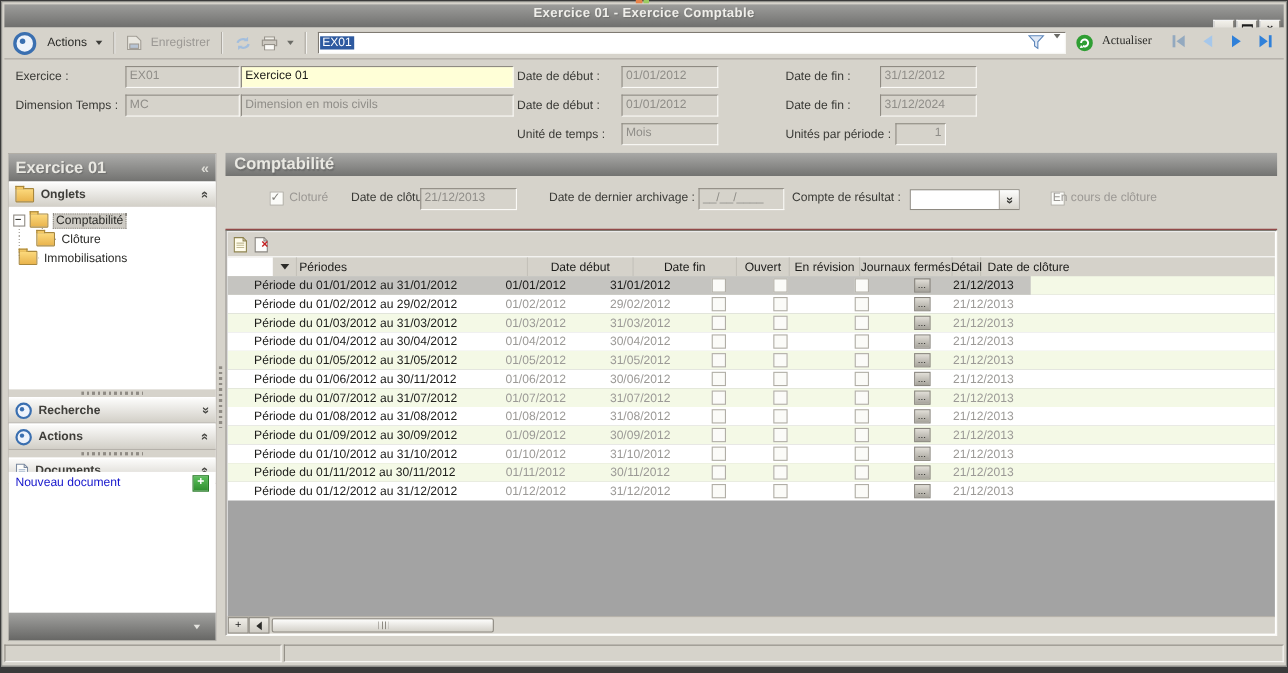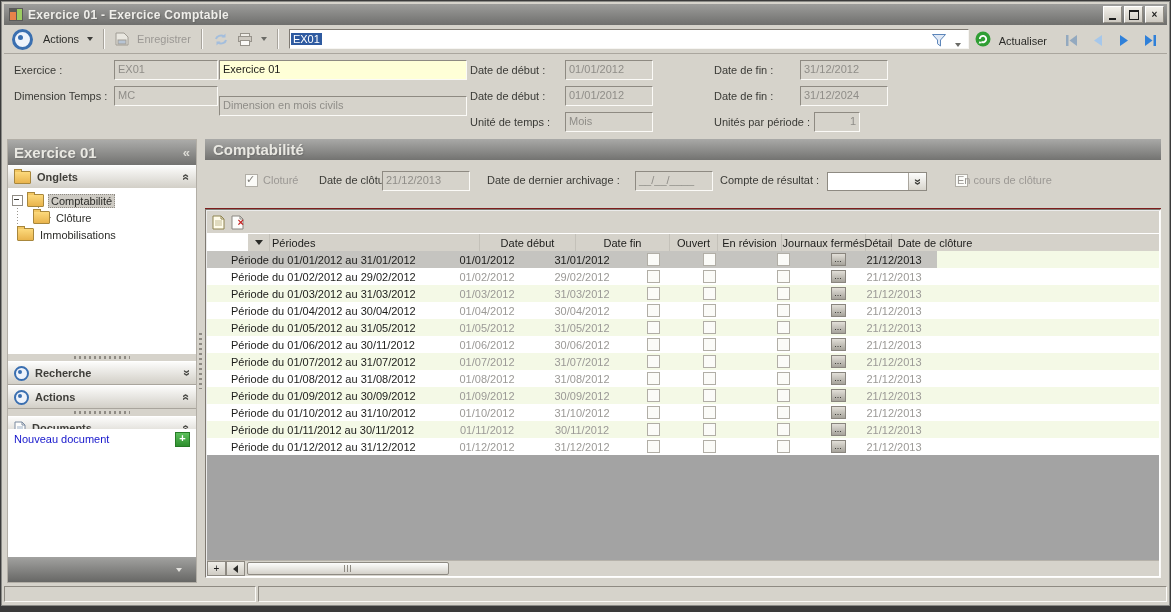--- a/index.html
+++ b/index.html
@@ -3,21 +3,21 @@
 <meta charset="utf-8">
 <style>
   html,body{margin:0;padding:0;}
   body{width:1171px;height:612px;position:relative;background:#3a3a3a;
        font-family:"Liberation Sans","DejaVu Sans",sans-serif;font-size:11px;color:#2b2b28;
        -webkit-font-smoothing:none;overflow:hidden;}
   .window{position:absolute;left:1px;right:1px;top:1px;bottom:6px;background:#d6d3cb;border:1px solid #8a8a86;}
 
   
   .titlebar{position:absolute;left:2px;right:2px;top:2px;height:21px;
-            background:linear-gradient(#9d9d9b,#6f6f6d);display:flex;align-items:center;padding:0 3px;}
+            background:linear-gradient(#9d9d9b,#6f6f6d);display:flex;align-items:center;padding:0 3px;flex-direction:column;}
   .app-icon{width:14px;height:13px;position:relative;margin:0 5px 0 2px;background:#5a5a58;}
   .app-icon .b1{position:absolute;left:1px;bottom:1px;width:6px;height:8px;background:#e8834a;}
   .app-icon .b2{position:absolute;right:1px;bottom:1px;width:5px;height:11px;background:#9ccc62;}
   .title-text{color:#efeeea;font-weight:bold;font-size:12px;letter-spacing:.3px;text-shadow:1px 1px 1px #55555366;}
   .win-btns{margin-left:auto;display:flex;gap:2px;}
   .win-btn{width:17px;height:15px;background:linear-gradient(#f2f0ea,#cdc9c1);border:1px solid #8e8a82;
            border-top-color:#fff;border-left-color:#fff;display:flex;align-items:center;justify-content:center;
            font-size:10px;font-weight:bold;color:#1c1c1c;line-height:1;}
   .glyph-min{width:7px;height:2px;background:#1c1c1c;margin-top:8px;}
   .glyph-max{width:8px;height:7px;border:1px solid #1c1c1c;border-top-width:2px;}
@@ -31,21 +31,21 @@
   .bullseye.small{width:11px;height:11px;border-width:2px;margin:0;}
   .bullseye.small::after{left:2px;top:2px;width:4px;height:4px;}
   .tb-label{margin:0 4px;color:#2b2b28;}
   .tb-label.disabled{color:#9b9894;}
   .arr-down{width:0;height:0;border-left:3px solid transparent;border-right:3px solid transparent;border-top:4px solid #3c3c38;margin:0 4px;}
   .arr-down.lite{border-top-color:#6b6b66;}
   .icon-gap{margin:0 4px;display:flex;align-items:center;}
   .main-input{width:676px;height:18px;background:#fff;border:1px solid #7f7a72;border-bottom-color:#f6f5f2;border-right-color:#f6f5f2;
               display:flex;align-items:center;padding:0 1px;margin-left:4px;}
   .sel-text{background:#2e5aa0;color:#fff;padding:0 2px;font-size:11px;}
-  .tb-right{position:absolute;right:8px;display:flex;align-items:flex-end;gap:4px;}
+  .tb-right{position:absolute;right:8px;display:flex;align-items:flex-start;gap:4px;font-family:Liberation Serif, serif;}
 
   
   .form-area{position:absolute;left:0;right:0;top:52px;height:84px;}
   .f-label{position:absolute;color:#3a3a36;}
   .f-field{position:absolute;height:16px;border:1px solid #8e8a82;border-bottom-color:#fbfaf7;border-right-color:#fbfaf7;
            background:#d6d3cb;color:#8f8d88;padding:1px 3px;line-height:15px;}
   .f-field.editable{background:#ffffd7;color:#1b1b18;}
 
   
   .sidebar{position:absolute;left:5px;top:137px;width:188px;bottom:22px;background:#fff;border:1px solid #b2aea6;}
@@ -239,21 +239,21 @@
     </span>
   </div>
 
   <div class="form-area">
     <span class="f-label" style="left:12px;top:10px;">Exercice :</span>
     <span class="f-field" style="left:112px;top:6px;width:96px;">EX01</span>
     <span class="f-field editable" style="left:217px;top:6px;width:240px;">Exercice 01</span>
 
     <span class="f-label" style="left:12px;top:36px;">Dimension Temps :</span>
     <span class="f-field" style="left:112px;top:32px;width:96px;">MC</span>
-    <span class="f-field" style="left:217px;top:32px;width:240px;margin-top:10px;">Dimension en mois civils</span>
+    <span class="f-field" style="left:217px;top:32px;width:240px;">Dimension en mois civils</span>
 
     <span class="f-label" style="left:468px;top:10px;">Date de début :</span>
     <span class="f-field" style="left:563px;top:6px;width:80px;">01/01/2012</span>
     <span class="f-label" style="left:712px;top:10px;">Date de fin :</span>
     <span class="f-field" style="left:798px;top:6px;width:80px;">31/12/2012</span>
 
     <span class="f-label" style="left:468px;top:36px;">Date de début :</span>
     <span class="f-field" style="left:563px;top:32px;width:80px;">01/01/2012</span>
     <span class="f-label" style="left:712px;top:36px;">Date de fin :</span>
     <span class="f-field" style="left:798px;top:32px;width:80px;">31/12/2024</span>
@@ -331,21 +331,21 @@
   <div class="main">
     <div class="panel-header">
       <span class="panel-title">Comptabilité</span>
     </div>
 
     <div class="filter-row">
       <span class="fi cb checked" style="left:40px;"></span>
       <span class="fi dis-label" style="left:58px;">Cloturé</span>
       <span class="fi f-label" style="left:114px;">Date de clôture :</span>
       <span class="f-field" style="left:177px;top:11px;width:80px;">21/12/2013</span>
-      <span class="fi f-label" style="left:282px;">Date de dernier archivage :</span>
+      <span class="fi f-label" style="left:294px;">Date de dernier archivage :</span>
       <span class="f-field" style="left:430px;top:11px;width:70px;">__/__/____</span>
       <span class="fi f-label" style="left:515px;">Compte de résultat :</span>
       <span class="dd-box" style="left:622px;width:98px;">
         <span></span>
         <span class="dd-btn"></span>
       </span>
       <span class="fi cb" style="left:734px;"></span>
       <span class="fi dis-label" style="left:752px;">En cours de clôture</span>
     </div>
 

